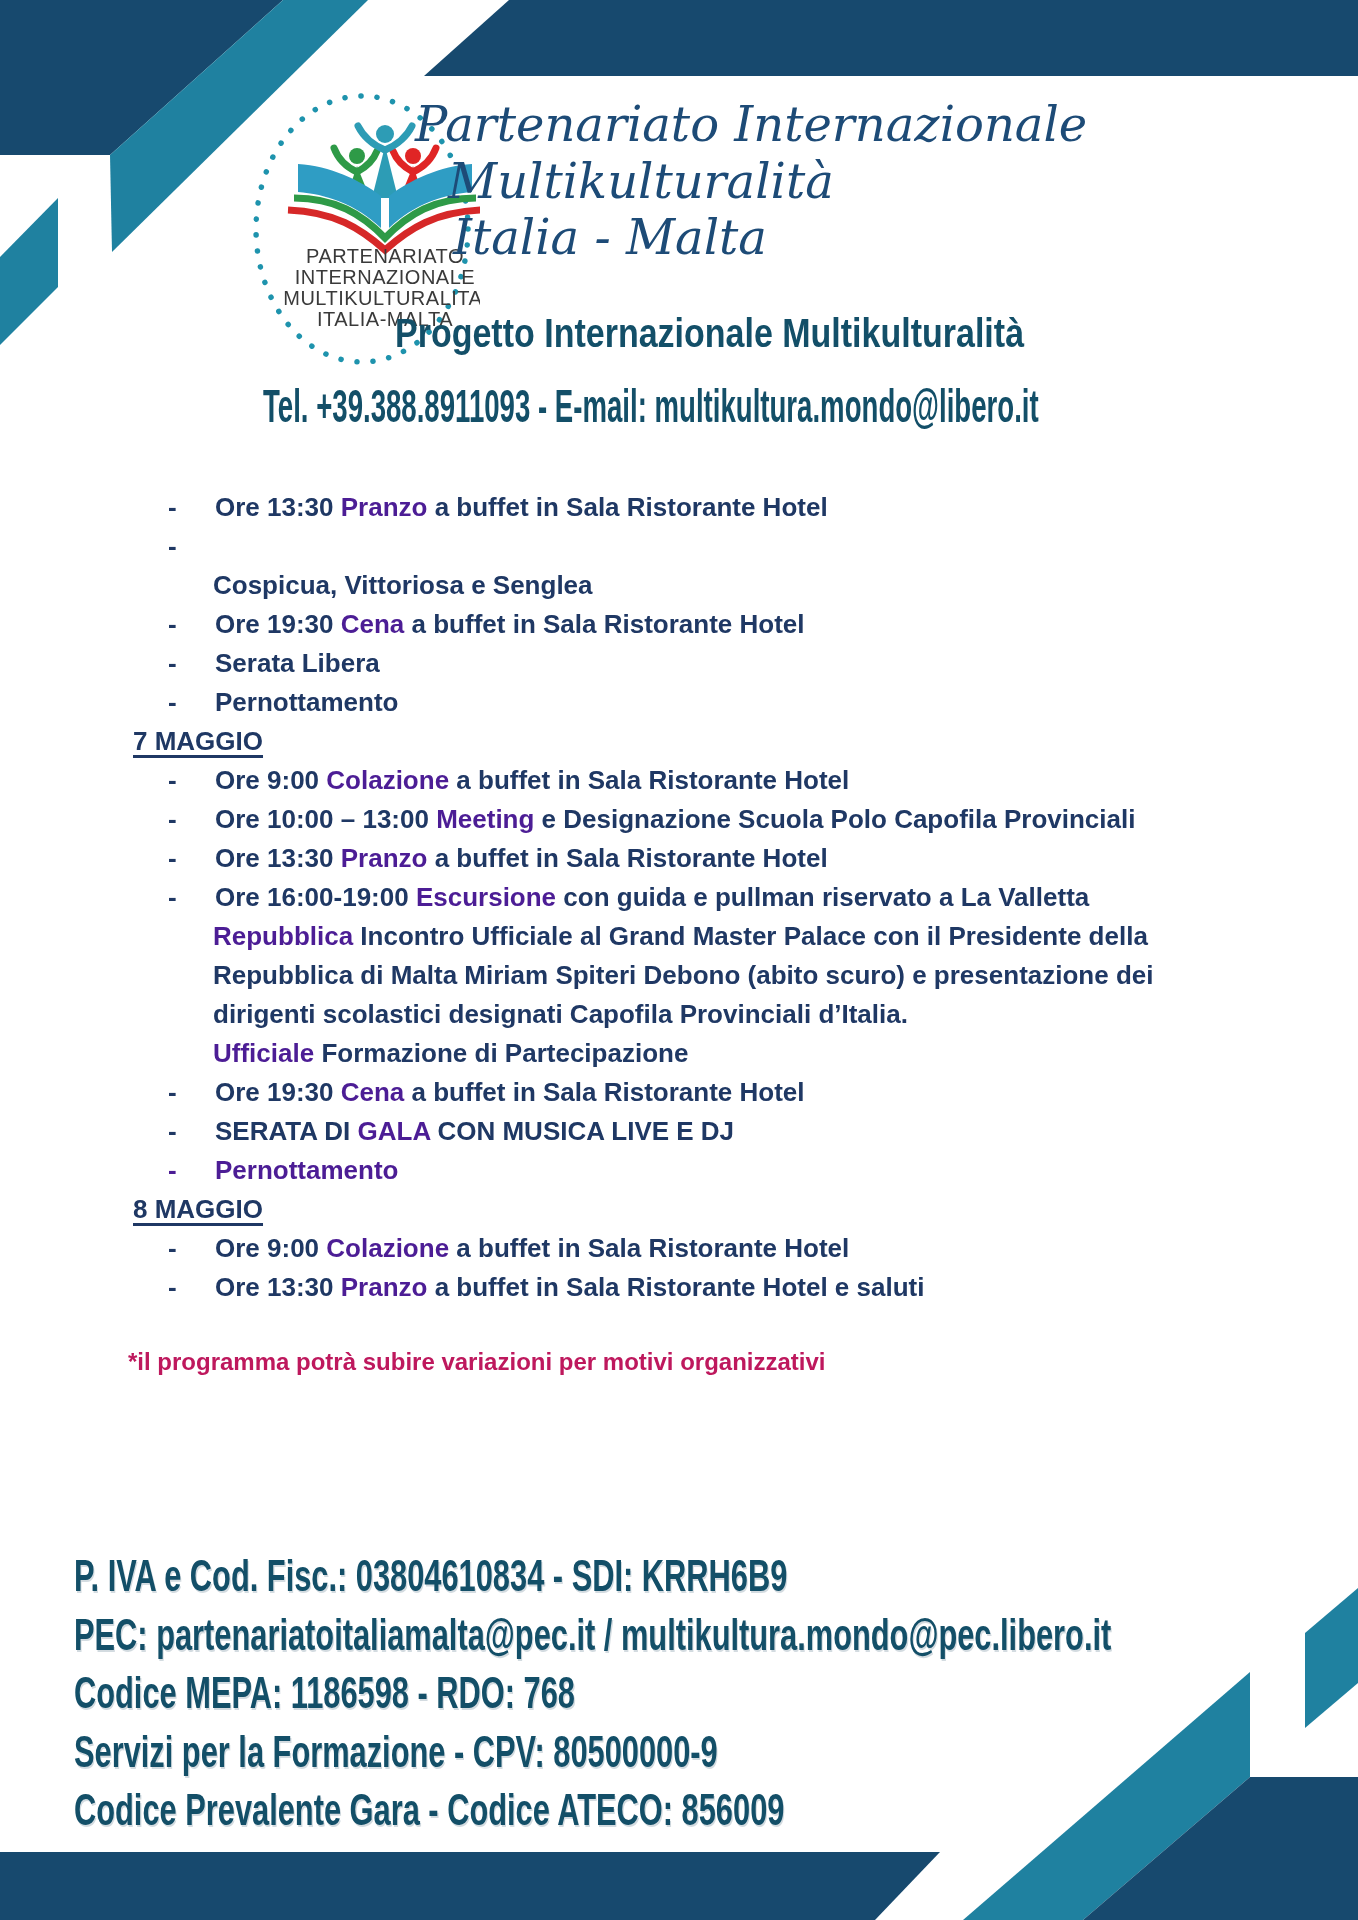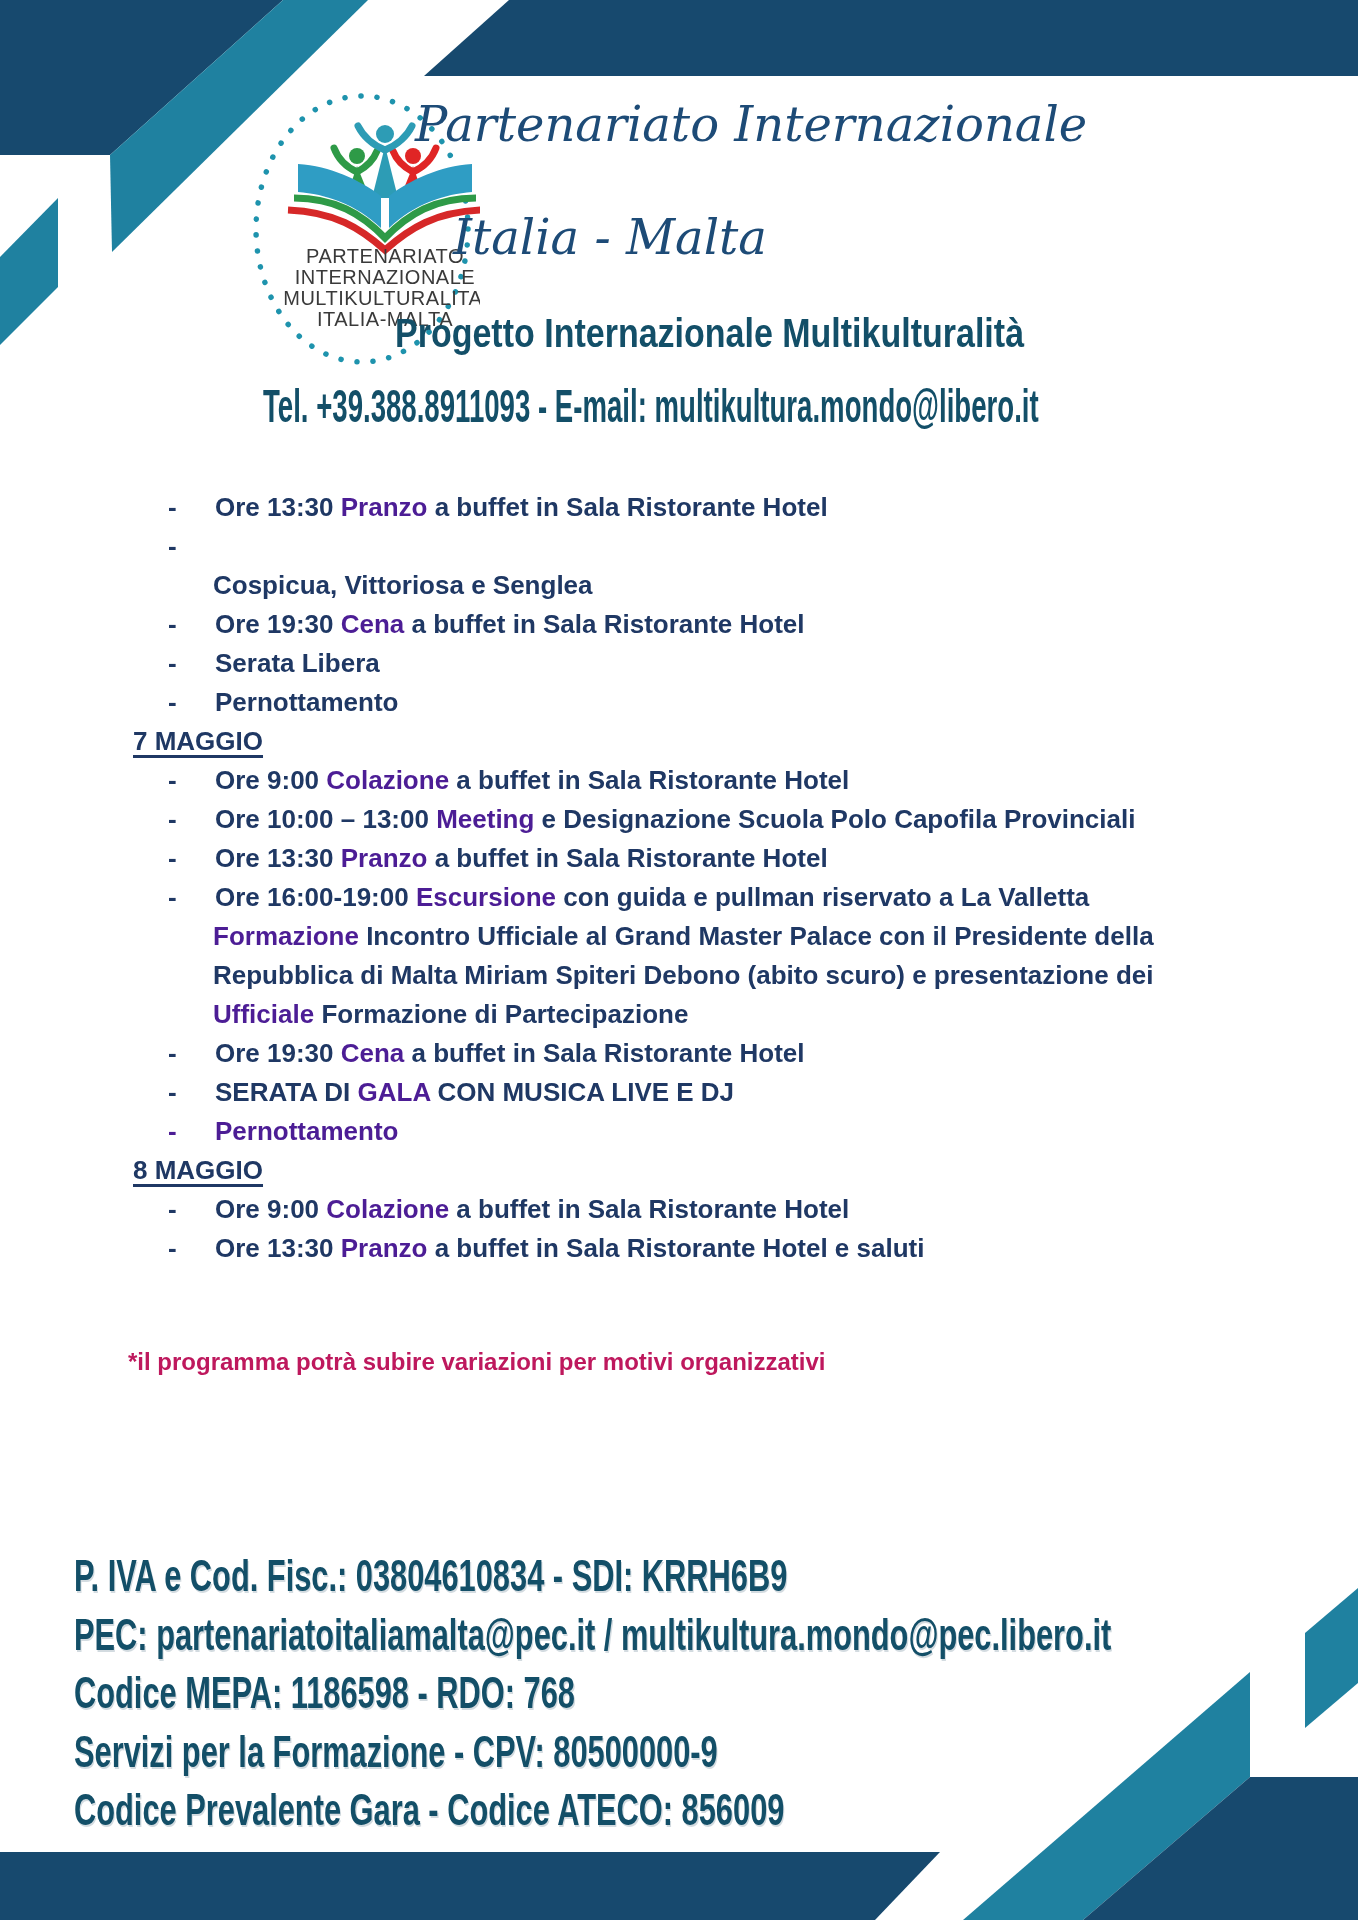--- a/index.html
+++ b/index.html
@@ -112,20 +112,21 @@
       <g>
         <text class="badge-text" x="135" y="171">PARTENARIATO</text>
         <text class="badge-text" x="135" y="192">INTERNAZIONALE</text>
         <text class="badge-text" x="135" y="213">MULTIKULTURALITA'</text>
         <text class="badge-text" x="135" y="234">ITALIA-MALTA</text>
       </g>
     </svg>
   </div>
 
   <div class="abs script-line" style="left:415px;top:96px">Partenariato Internazionale</div>
+  <div class="abs script-line" style="left:448px;top:153px">Multikulturalità</div>
   <div class="abs script-line" style="left:453px;top:209px">Italia - Malta</div>
   <div class="abs cond subtitle" style="left:395px;top:310px">Progetto Internazionale Multikulturalità</div>
   <div class="abs cond contact" style="left:263px;top:380px">Tel. +39.388.8911093 - E-mail: multikultura.mondo@libero.it</div>
 
   <div class="program">
       <div class="p-line kind-bullet">
       <span class="dash">-</span>
       <span><span class="seg">Ore 13:30 </span><span class="seg red">Pranzo</span><span class="seg"> a buffet in Sala Ristorante Hotel</span></span>
     </div>
       <div class="p-line kind-bullet">
@@ -162,25 +163,29 @@
       <div class="p-line kind-bullet">
       <span class="dash">-</span>
       <span><span class="seg">Ore 13:30 </span><span class="seg red">Pranzo</span><span class="seg"> a buffet in Sala Ristorante Hotel</span></span>
     </div>
       <div class="p-line kind-bullet">
       <span class="dash">-</span>
       <span><span class="seg">Ore 16:00-19:00 </span><span class="seg red">Escursione</span><span class="seg"> con guida e pullman riservato a La Valletta</span></span>
     </div>
       <div class="p-line kind-wrap">
       
-      <span><span class="seg red">Formazione</span><span class="seg"> Incontro Ufficiale al Grand Master Palace con il Presidente della</span></span>
+      <span><span class="seg red">Repubblica</span><span class="seg"> Incontro Ufficiale al Grand Master Palace con il Presidente della</span></span>
     </div>
       <div class="p-line kind-wrap">
       
       <span><span class="seg">Repubblica di Malta Miriam Spiteri Debono (abito scuro) e presentazione dei</span></span>
+    </div>
+      <div class="p-line kind-wrap">
+      
+      <span><span class="seg">dirigenti scolastici designati Capofila Provinciali d’Italia.</span></span>
     </div>
       <div class="p-line kind-wrap">
       
       <span><span class="seg red">Ufficiale</span><span class="seg"> Formazione di Partecipazione</span></span>
     </div>
       <div class="p-line kind-bullet">
       <span class="dash">-</span>
       <span><span class="seg">Ore 19:30 </span><span class="seg red">Cena</span><span class="seg"> a buffet in Sala Ristorante Hotel</span></span>
     </div>
       <div class="p-line kind-bullet">

